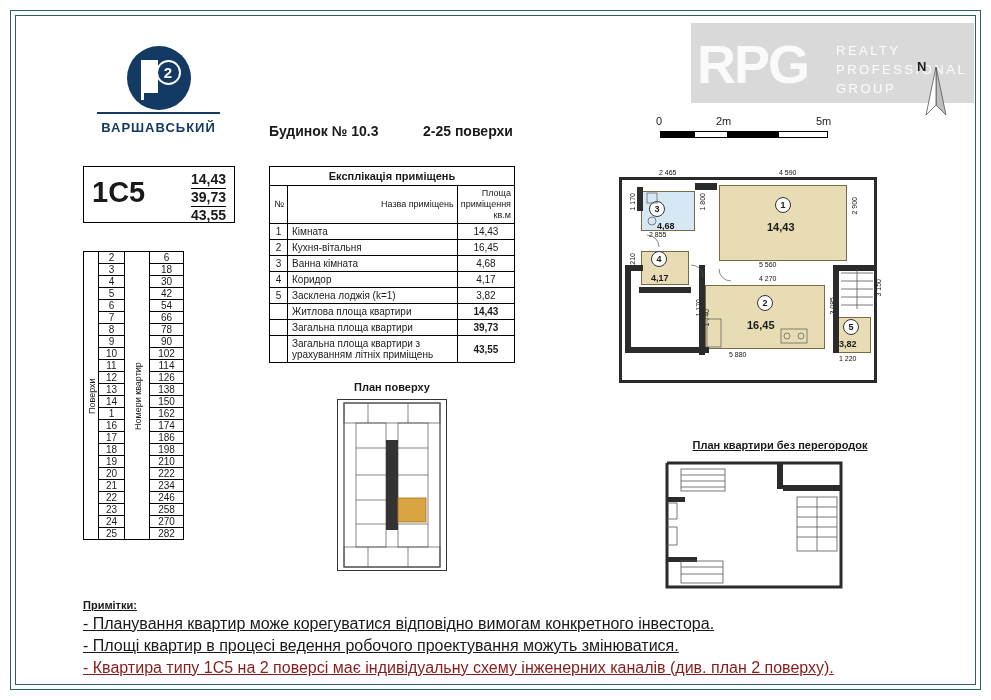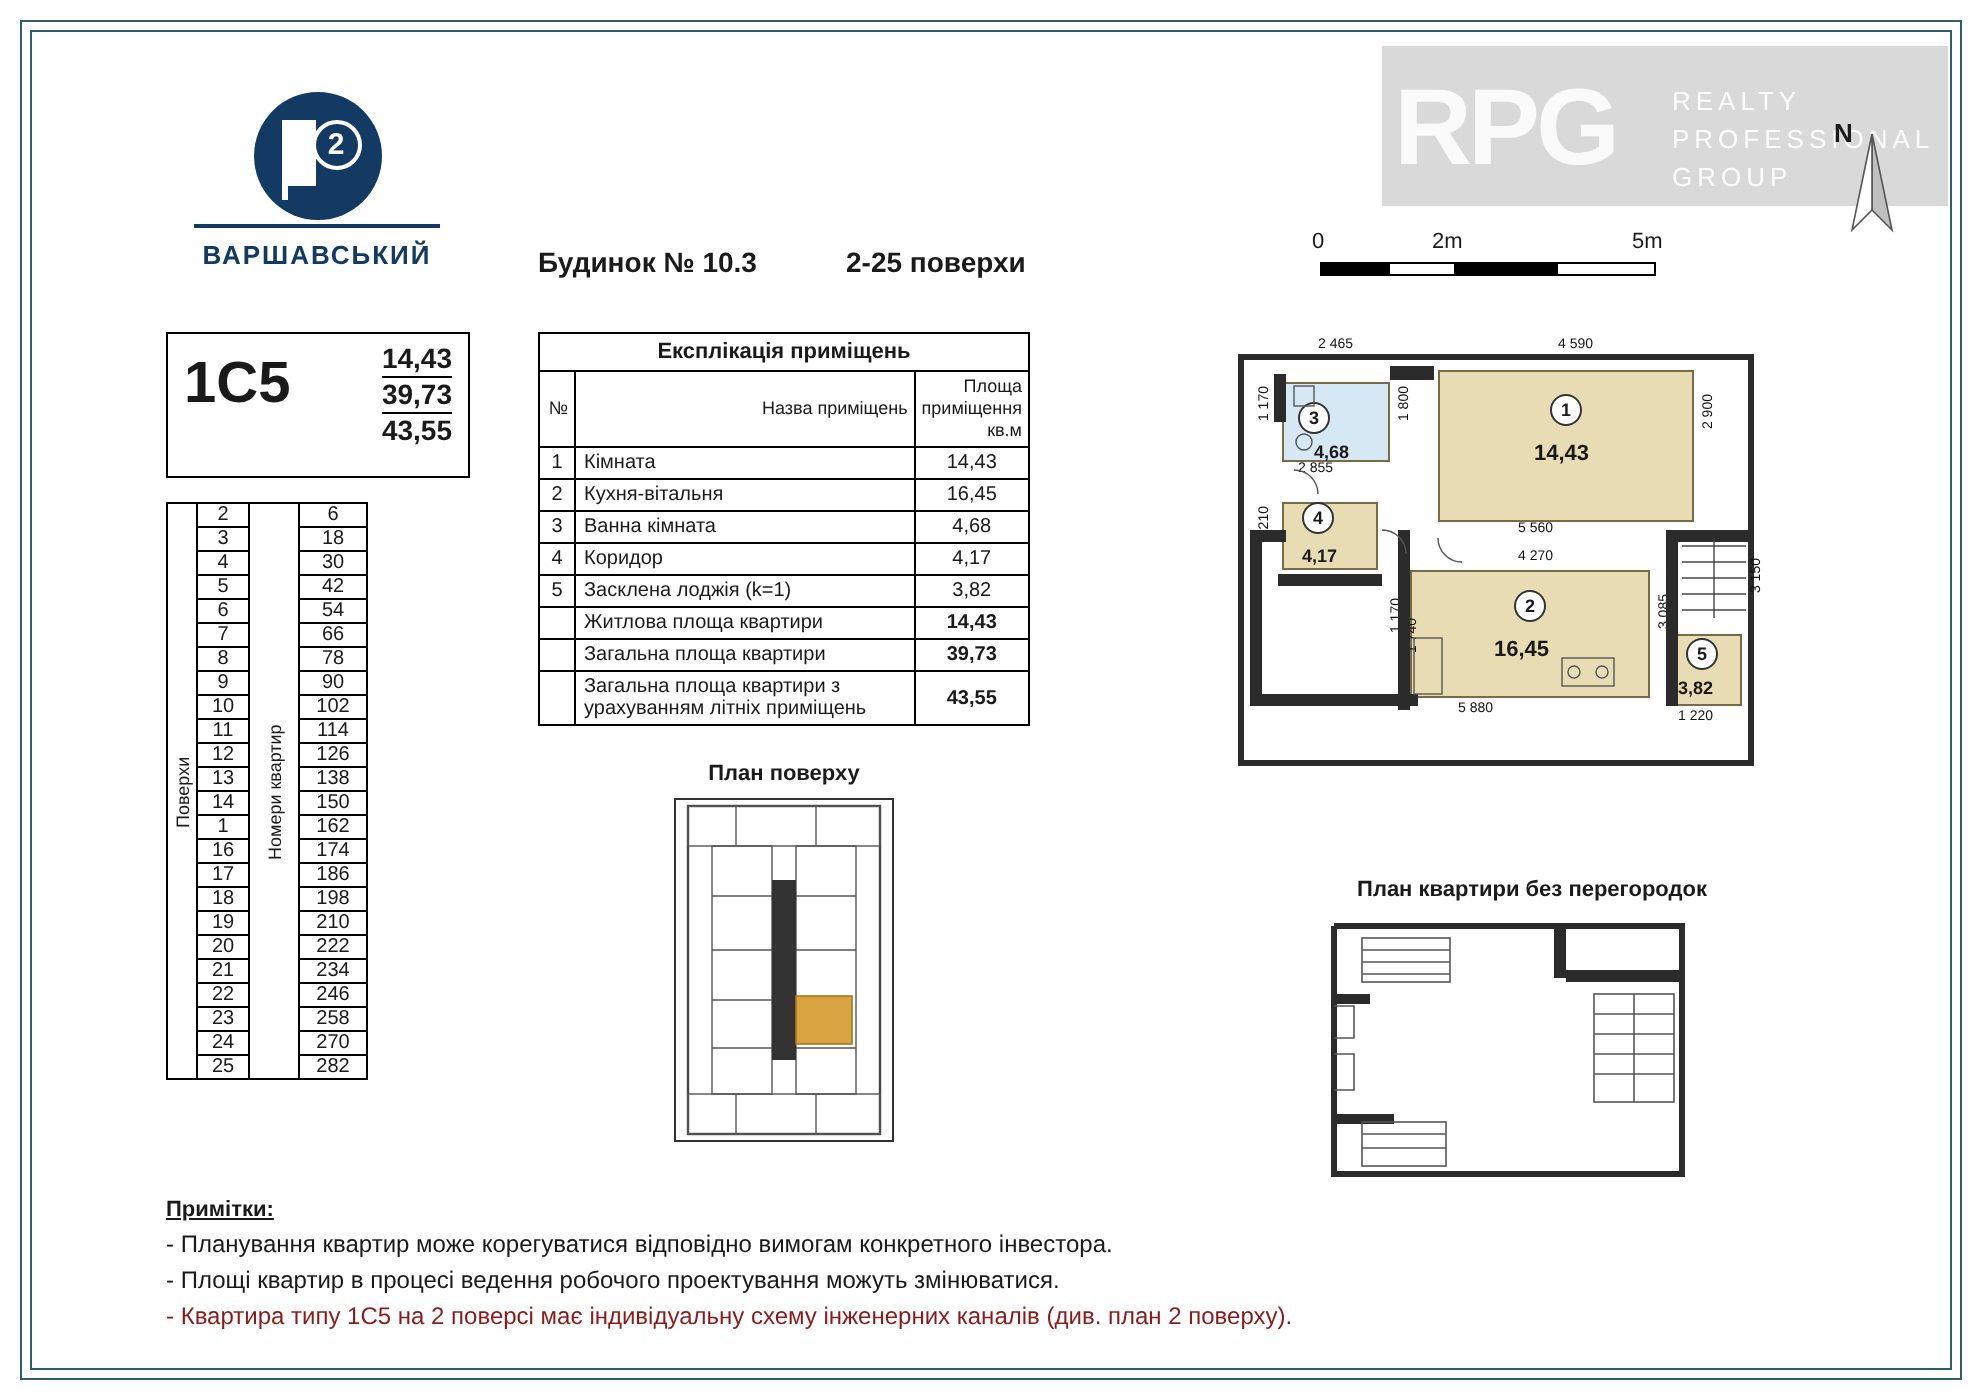--- a/index.html
+++ b/index.html
@@ -83,21 +83,21 @@
   .scale-labels span { position:absolute; top:0; }
   .scale-bar { position:relative; height:7px; margin-top:2px; }
   .scale-seg { position:absolute; top:0; height:7px; border:1px solid #000; }
 
   
   .north { position:absolute; left:905px; top:50px; width:40px; height:60px; }
   .north-n { position:absolute; left:1px; top:-2px; font-size:13px; font-weight:bold;}
 
   
   .code-box {
-    position:absolute; left:72px; top:155px; width:152px; height:73px;
+    position:absolute; left:72px; top:155px; width:152px; height:57px;
     border:1.5px solid #000;
   }
   .code-name {
     position:absolute; left:8px; top:9px; font-size:29px; font-weight:bold;
   }
   .code-areas {
     position:absolute; right:8px; top:4px; text-align:right;
     font-size:14px; font-weight:bold; line-height:17px;
   }
   .code-areas div + div { border-top:1px solid #000; }
@@ -160,31 +160,31 @@
     position:absolute; width:16px; height:16px; border:1px solid #333;
     border-radius:50%; font-size:9px; line-height:14px; text-align:center;
     background:#fff; font-weight:bold;
   }
   .rm-area { position:absolute; font-size:9px; font-weight:bold; }
   .dim { position:absolute; font-size:7px; color:#111; }
   .dim.v { writing-mode: vertical-rl; transform:rotate(180deg); }
 
   
   .nopart-title {
-    position:absolute; left:612px; top:428px; width:286px; text-align:center;
-    font-size:11px; font-weight:bold;
+    position:absolute; left:626px; top:428px; width:286px; text-align:center;
+    font-size:11px; font-weight:bold;text-decoration:underline;
   }
   .nopart {
     position:absolute; left:648px; top:446px; width:190px; height:140px;
   }
 
   
   .notes { position:absolute; left:72px; top:588px; width:840px; }
   .notes-title { font-size:11px; font-weight:bold; text-decoration:underline; }
-  .notes-line { font-size:12px; margin-top:4px; }
+  .notes-line { font-size:16px; margin-top:4px;text-decoration:underline; }
   .notes-line.accent { color:#8b1a1a; }
 </style>
 </head>
 <body>
 
 <div class="sheet">
 
   <div class="logo-wrap">
     <div class="logo-circle">
       <div class="logo-pole"></div>

